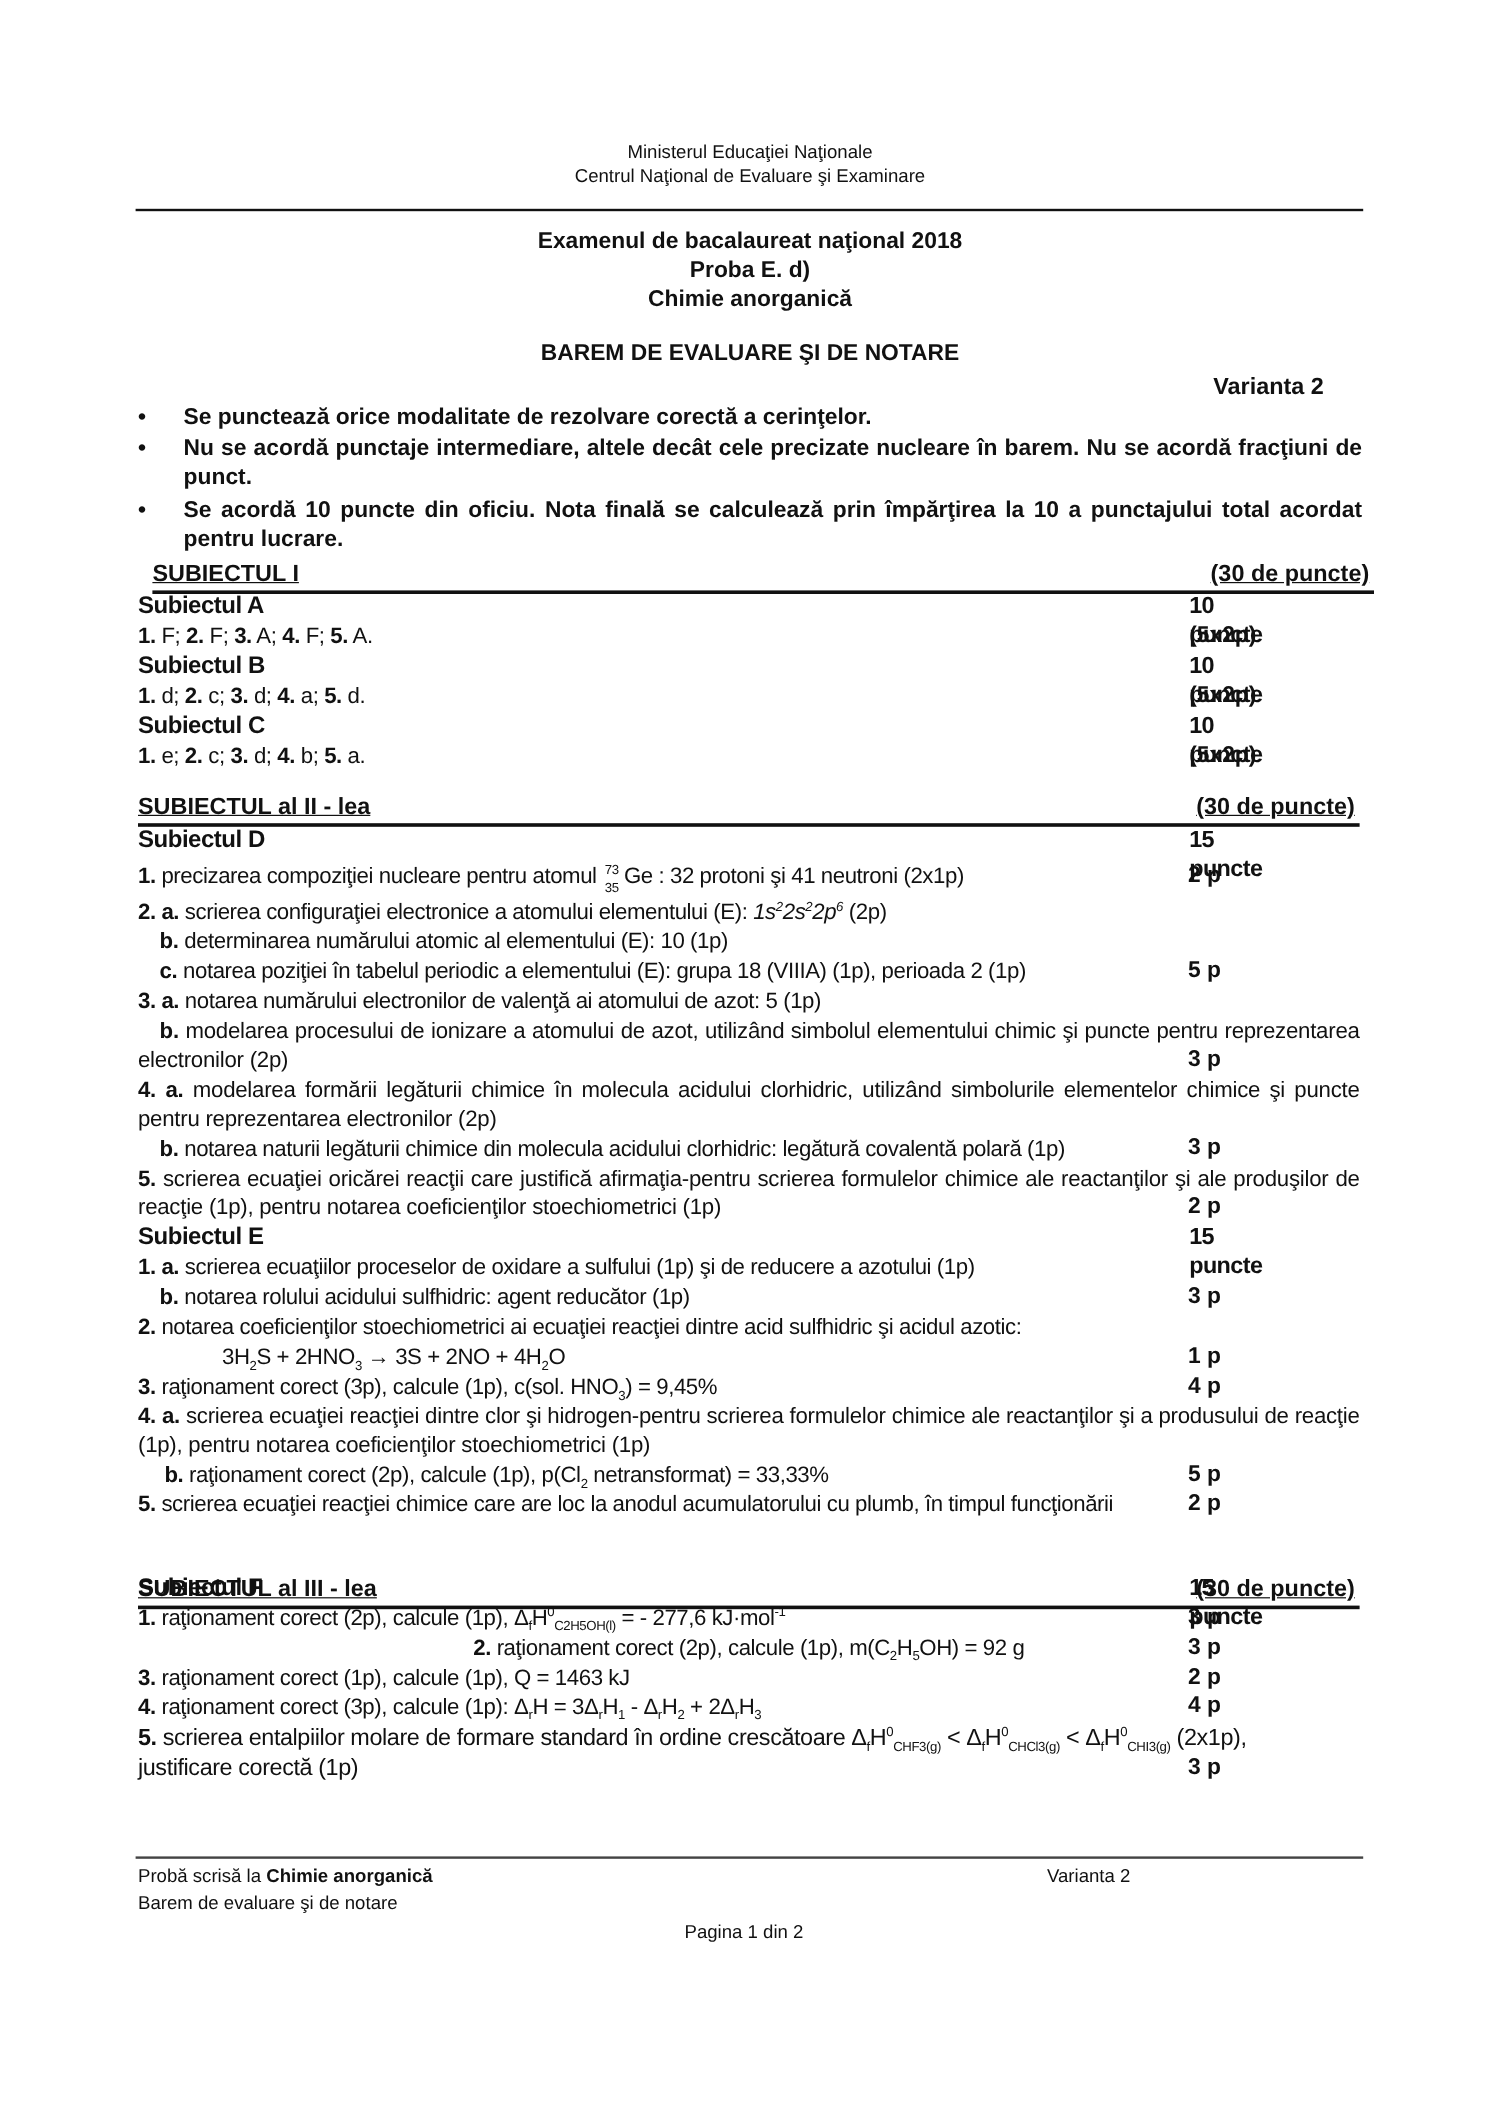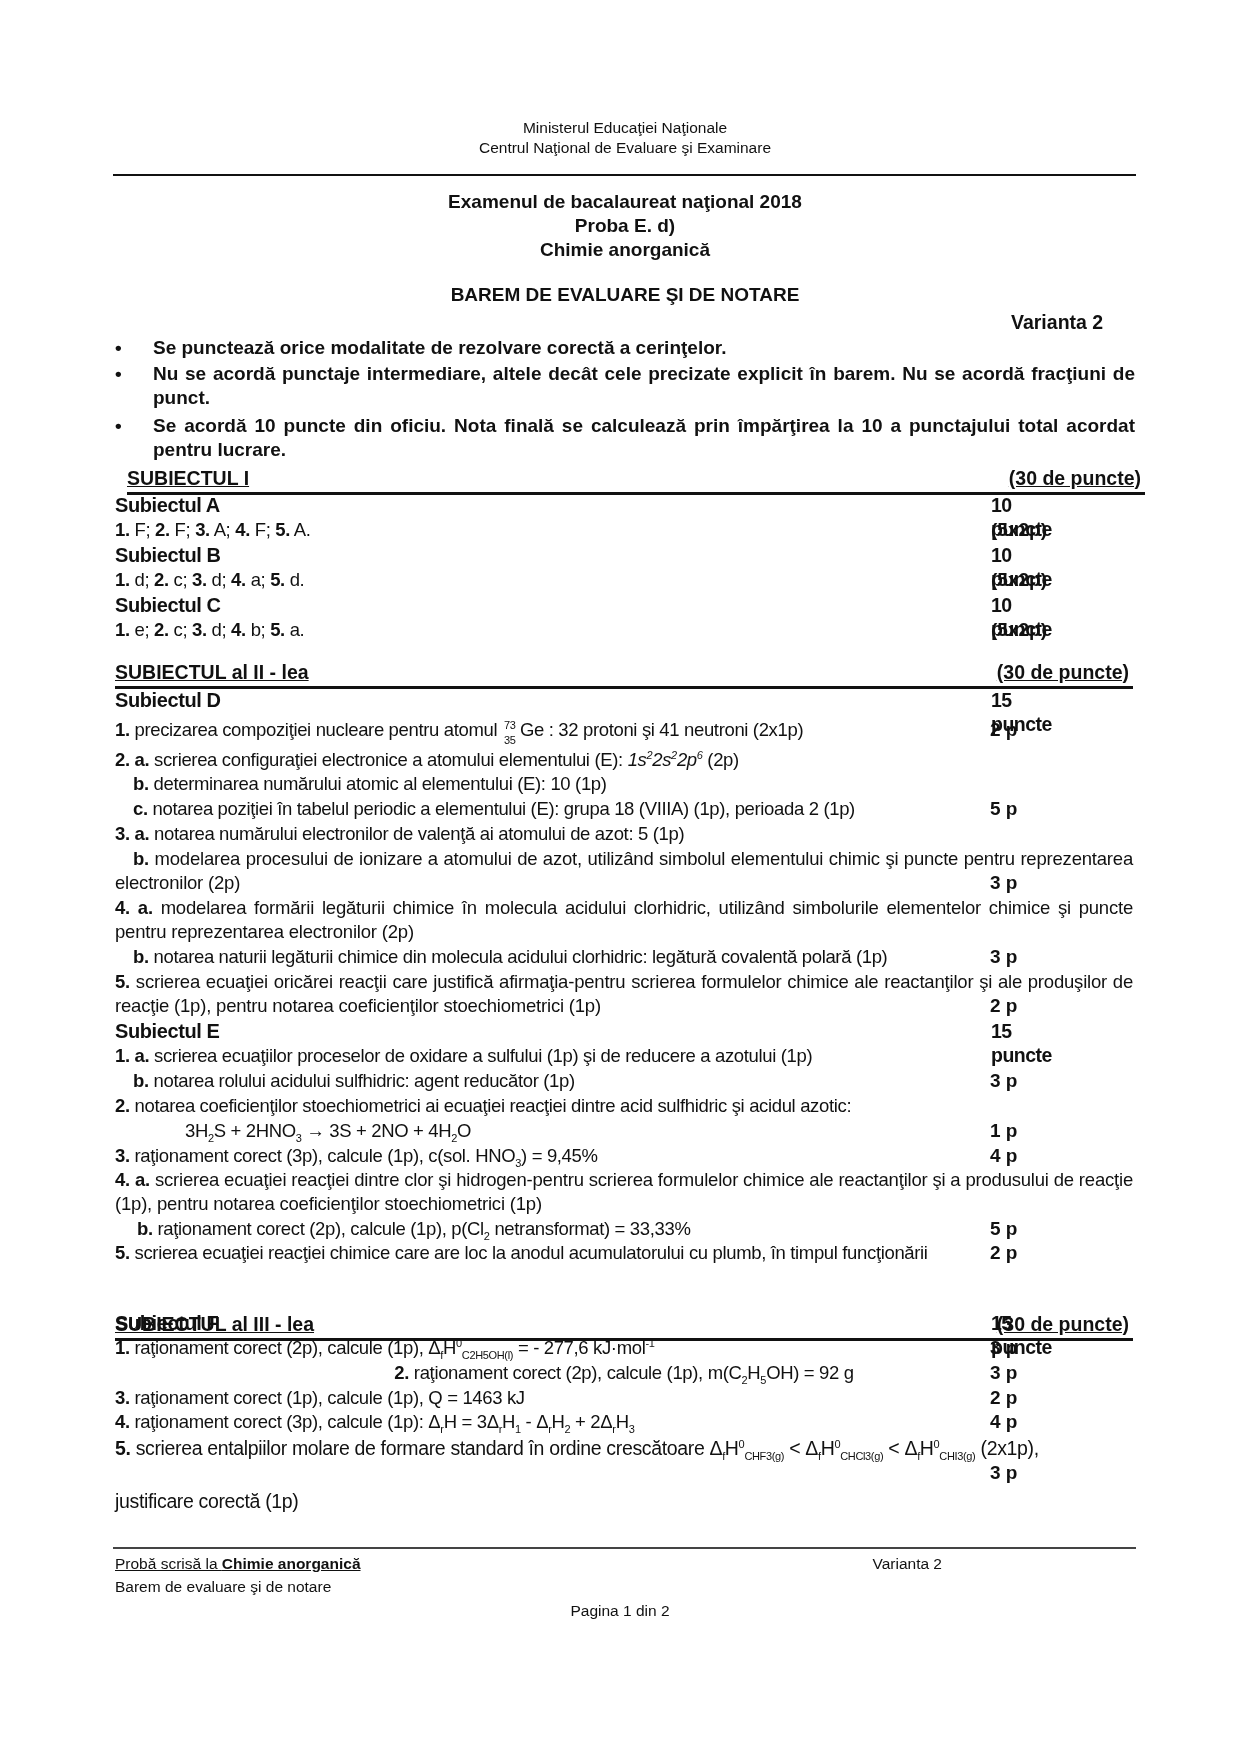--- a/index.html
+++ b/index.html
@@ -43,21 +43,21 @@
   <div class="title" style="top:238px;">Chimie anorganică</div>
   <div class="title" style="top:283px;">BAREM DE EVALUARE ŞI DE NOTARE</div>
   <div class="r b" style="top:310px;left:1011px;font-size:19.5px;">Varianta 2</div>
 
   <div class="bullet" style="top:336px;height:24px;">
     <span class="dot">•</span>
     <span class="txt">Se punctează orice modalitate de rezolvare corectă a cerinţelor.</span>
   </div>
   <div class="bullet" style="top:362px;height:48px;">
     <span class="dot">•</span>
-    <span class="txt">Nu se acordă punctaje intermediare, altele decât cele precizate explicit în barem. Nu se acordă fracţiuni de punct.</span>
+    <span class="txt">Nu se acordă punctaje intermediare, altele decât cele precizate nucleare în barem. Nu se acordă fracţiuni de punct.</span>
   </div>
   <div class="bullet" style="top:414px;height:48px;">
     <span class="dot">•</span>
     <span class="txt">Se acordă 10 puncte din oficiu. Nota finală se calculează prin împărţirea la 10 a punctajului total acordat pentru lucrare.</span>
   </div>
 
   <div class="sec-head" style="top:466px;margin-left:12px;">
     <span class="l">SUBIECTUL I</span>
     <span class="rt">(30 de puncte)</span>
   </div>
@@ -183,23 +183,23 @@
   <div class="pts-r" style="top:1386px;">2 p</div>
 
   <div class="row" style="top:1410px;">
     <span class="b">4.</span><span> raţionament corect (3p), calcule (1p): Δ</span><sub>r</sub><span>H = 3Δ</span><sub>r</sub><span>H</span><sub>1</sub><span> - Δ</span><sub>r</sub><span>H</span><sub>2</sub><span> + 2Δ</span><sub>r</sub><span>H</span><sub>3</sub>
   </div>
   <div class="pts-r" style="top:1410px;">4 p</div>
 
   <div class="row" style="top:1436px;font-size:19.5px;">
     <span class="b">5.</span><span> scrierea entalpiilor molare de formare standard în ordine crescătoare </span><span id="enthalpy-order"><span><span>Δ</span><sub>f</sub><span>H</span><sup>0</sup><sub>CHF3(g)</sub><span> &lt; </span></span><span><span>Δ</span><sub>f</sub><span>H</span><sup>0</sup><sub>CHCl3(g)</sub><span> &lt; </span></span><span><span>Δ</span><sub>f</sub><span>H</span><sup>0</sup><sub>CHI3(g)</sub><span> </span></span></span><span>(2x1p),</span>
   </div>
-  <div class="row" style="top:1461px;font-size:19.5px;margin-top:28px;">justificare corectă (1p)</div>
+  <div class="row" style="top:1461px;font-size:19.5px;">justificare corectă (1p)</div>
   <div class="pts-r" style="top:1461px;">3 p</div>
 
   <div class="rule" style="top:1547px;height:2px;background:#444;"></div>
-  <div class="foot" style="top:1554px;left:115px;text-decoration:underline;">
+  <div class="foot" style="top:1554px;left:115px;">
     <span>Probă scrisă la </span><span class="b">Chimie anorganică</span>
   </div>
   <div class="foot" style="top:1554px;right:105px;">Varianta 2</div>
   <div class="foot" style="top:1577px;left:115px;">Barem de evaluare şi de notare</div>
   <div class="foot" style="top:1601px;left:0;width:1240px;text-align:center;">Pagina 1 din 2</div>
 </div>
 
 </body></html>

